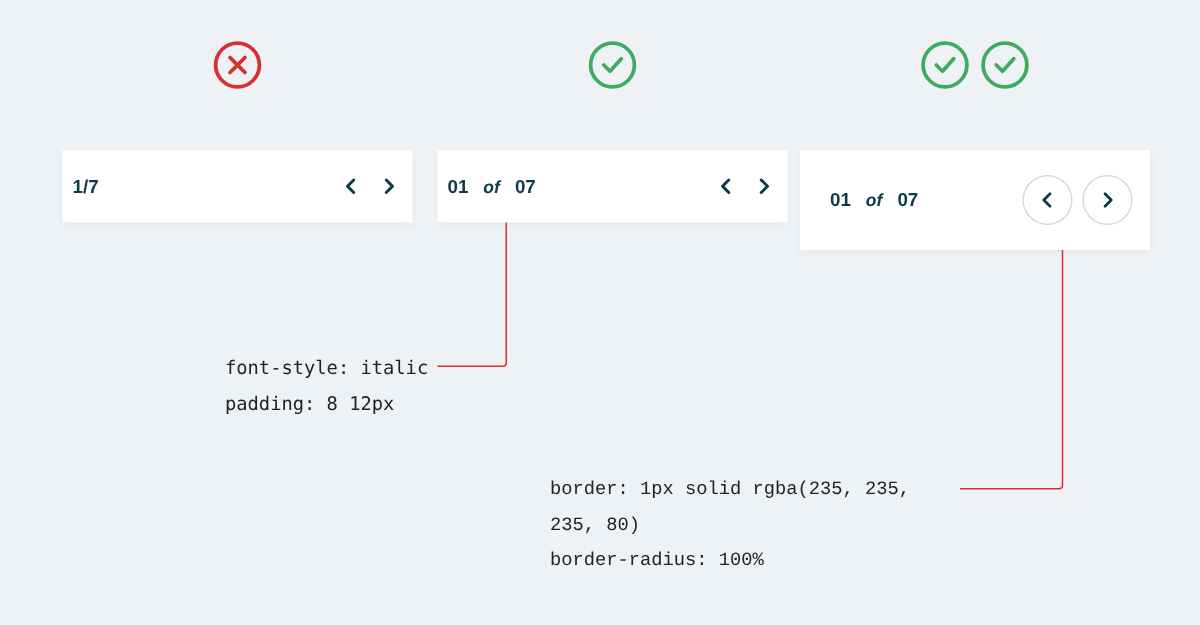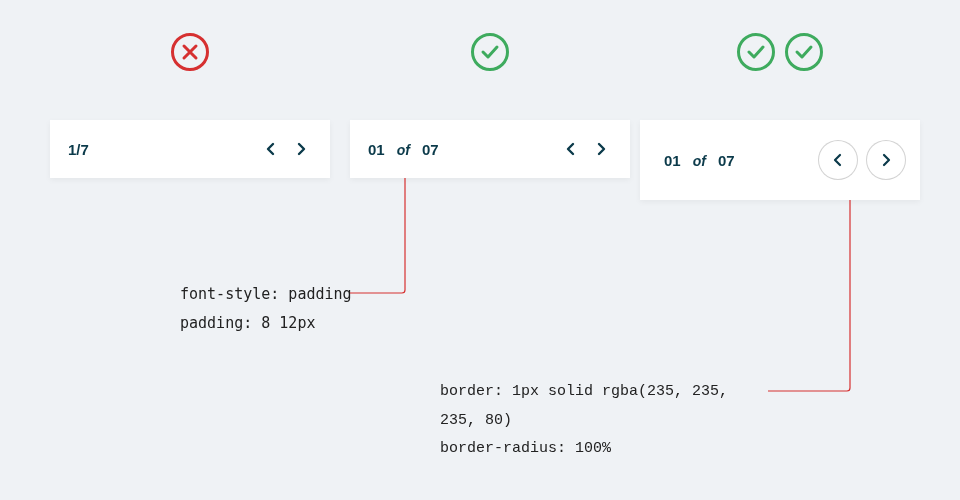--- a/index.html
+++ b/index.html
@@ -34,21 +34,21 @@
     justify-content: center;
   }
   .badge-bad { border: 3px solid #d63030; }
   .badge-good { border: 3px solid #3eab5e; }
   .badge svg { display: block; }
 
   .card {
     margin-top: 46px;
     background: #fff;
     box-shadow: 0 2px 6px rgba(0,0,0,0.05);
-    padding: 0 18px;
+    padding: 0 8px;
     display: flex;
     align-items: center;
     justify-content: space-between;
     color: #0b3a4a;
   }
   .card-small { height: 58px; }
   .card-big   { height: 80px; padding: 0 14px 0 24px; }
 
   .page-simple {
     font-weight: 700;
@@ -194,21 +194,21 @@
       <span class="chev-circle">
         <svg width="12" height="14" viewBox="0 0 12 14">
             <path d="M4 2 L9 7 L4 12" stroke="#0b3a4a" stroke-width="2.2" fill="none" stroke-linecap="round" stroke-linejoin="round"></path>
           </svg>
       </span>
     </div>
   </div>
 </div>
 
 <div class="annot annot-1">
-  <div>font-style: padding</div>
+  <div>font-style: italic</div>
   <div>padding: 8 12px</div>
 </div>
 <div class="annot annot-2">
   <div>border: 1px solid rgba(235, 235, 235, 80)</div>
   <div>border-radius: 100%</div>
 </div>
 
 <svg class="leader" style="left:0;top:0" width="960" height="500">
 
   <path d="M 405 178 L 405 290 Q 405 293 402 293 L 350 293"></path>

